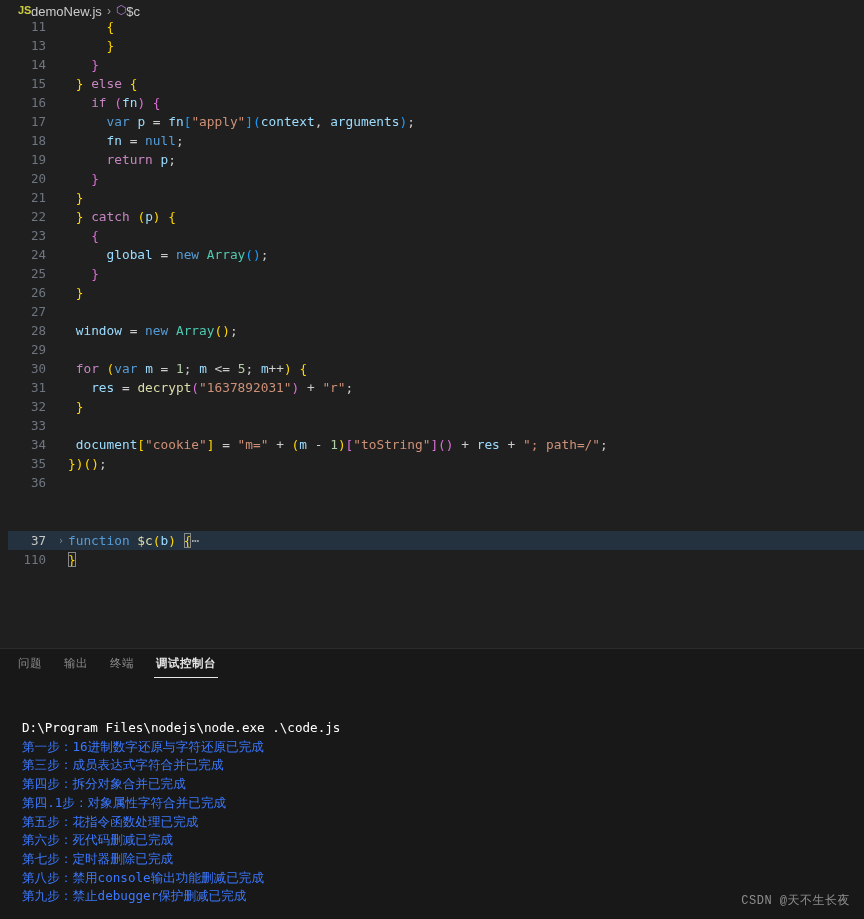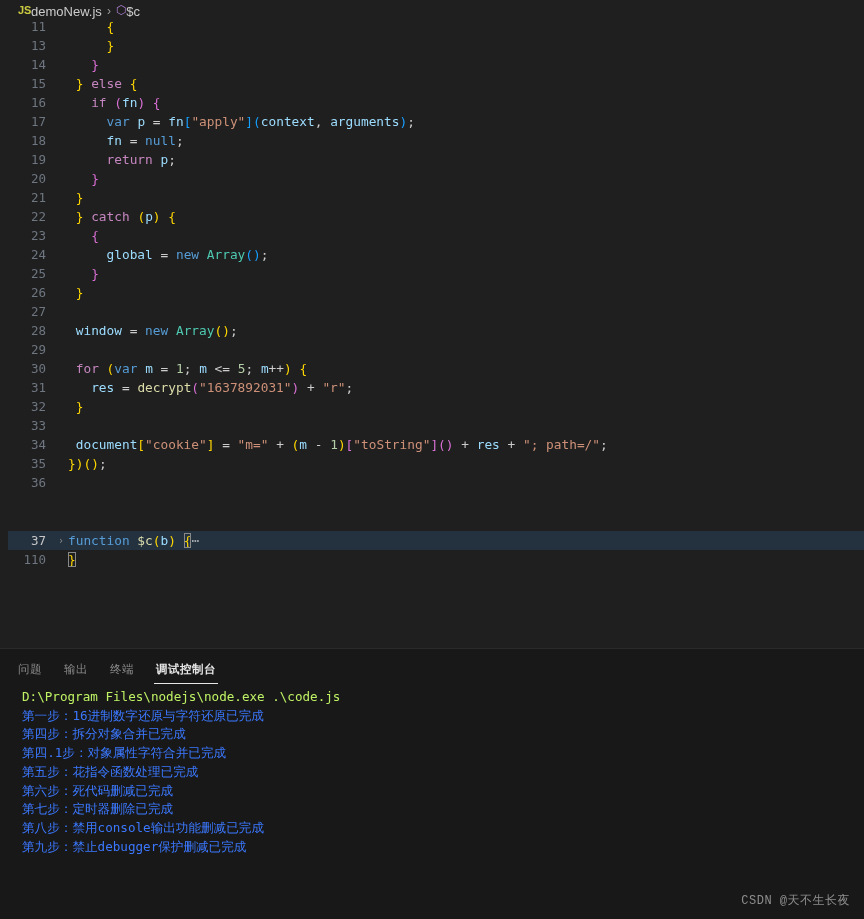--- a/index.html
+++ b/index.html
@@ -126,21 +126,21 @@
     top: 648px;
     left: 0;
     width: 864px;
     height: 271px;
     background: #181818;
     border-top: 1px solid #2b2b2b;
     box-sizing: border-box;
   }
   .panel-tabs {
     display: flex;
-    align-items: flex-end;
+    align-items: center;
     height: 35px;
     padding-left: 18px;
     gap: 22px;
     box-sizing: border-box;
   }
   .ptab {
     font-size: 11.5px;
     color: #8a8a8a;
     padding-bottom: 7px;
     position: relative;
@@ -157,21 +157,21 @@
     left: -2px; right: -2px; bottom: 0;
     height: 1px;
     background: #e7e7e7;
   }
   .console {
     padding: 4px 0 0 22px;
     font-family: "DejaVu Sans Mono", "Liberation Mono", monospace;
     font-size: 12.6px;
     line-height: 18.7px;
   }
-  .c-cmd  { color: #bef264; white-space: pre; }
+  .c-cmd  { color: #ffffff; white-space: pre; margin-top: 31px; }
   .c-line { color: #3b78ff; white-space: pre; }
 
   
   .watermark {
     position: absolute;
     right: 14px;
     bottom: 10px;
     font-size: 12px;
     color: #8d8d8d;
     font-family: Liberation Mono, monospace;
@@ -367,20 +367,21 @@
   <div class="panel-tabs">
     <div class="ptab">问题</div>
     <div class="ptab">输出</div>
     <div class="ptab">终端</div>
     <div class="ptab active">调试控制台</div>
   </div>
 
   <div class="console">
     <div class="c-cmd">D:\Program Files\nodejs\node.exe .\code.js</div>
     <div class="c-line">第一步：16进制数字还原与字符还原已完成</div>
+    <div class="c-line">第三步：成员表达式字符合并已完成</div>
     <div class="c-line">第四步：拆分对象合并已完成</div>
     <div class="c-line">第四.1步：对象属性字符合并已完成</div>
     <div class="c-line">第五步：花指令函数处理已完成</div>
     <div class="c-line">第六步：死代码删减已完成</div>
     <div class="c-line">第七步：定时器删除已完成</div>
     <div class="c-line">第八步：禁用console输出功能删减已完成</div>
     <div class="c-line">第九步：禁止debugger保护删减已完成</div>
   </div>
 </div>
 

